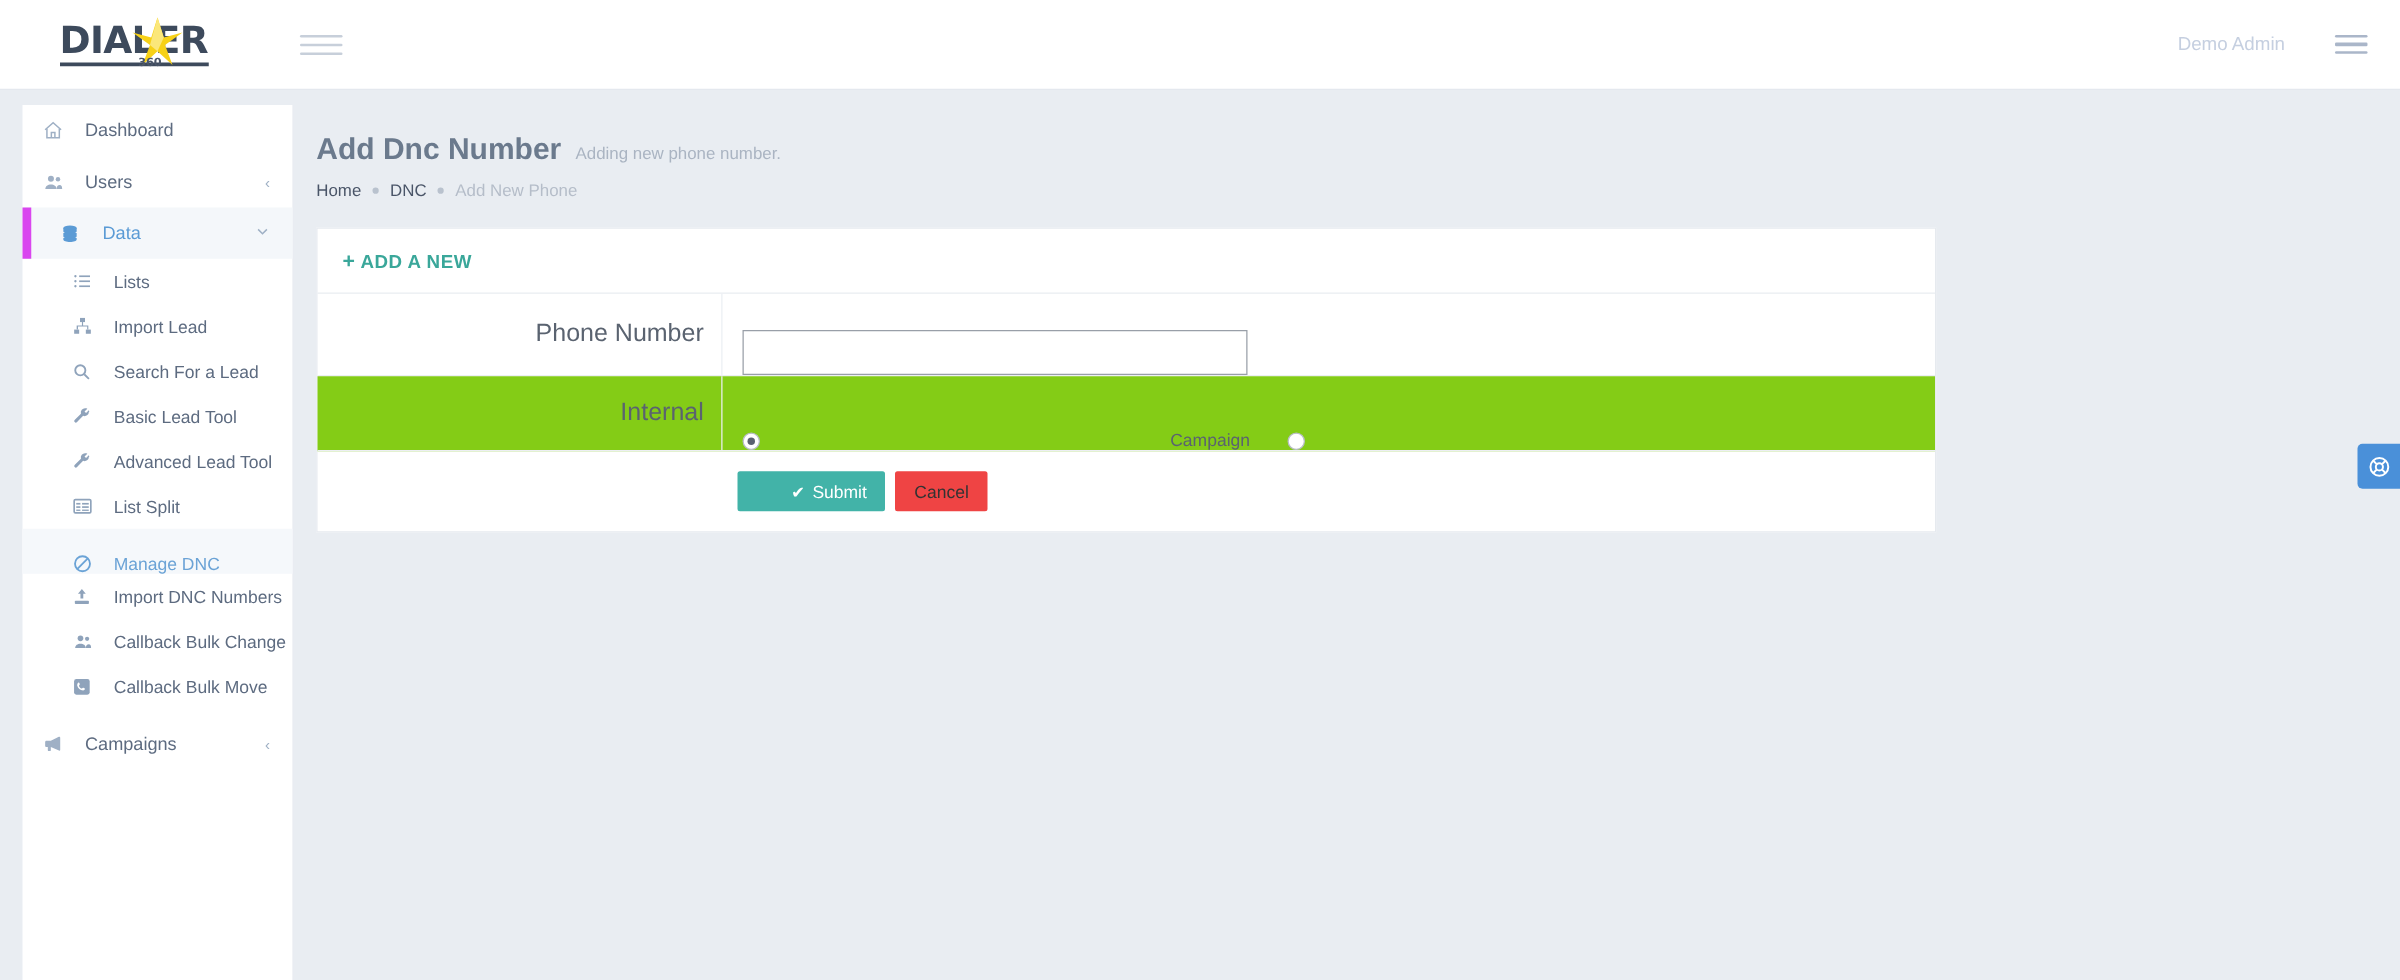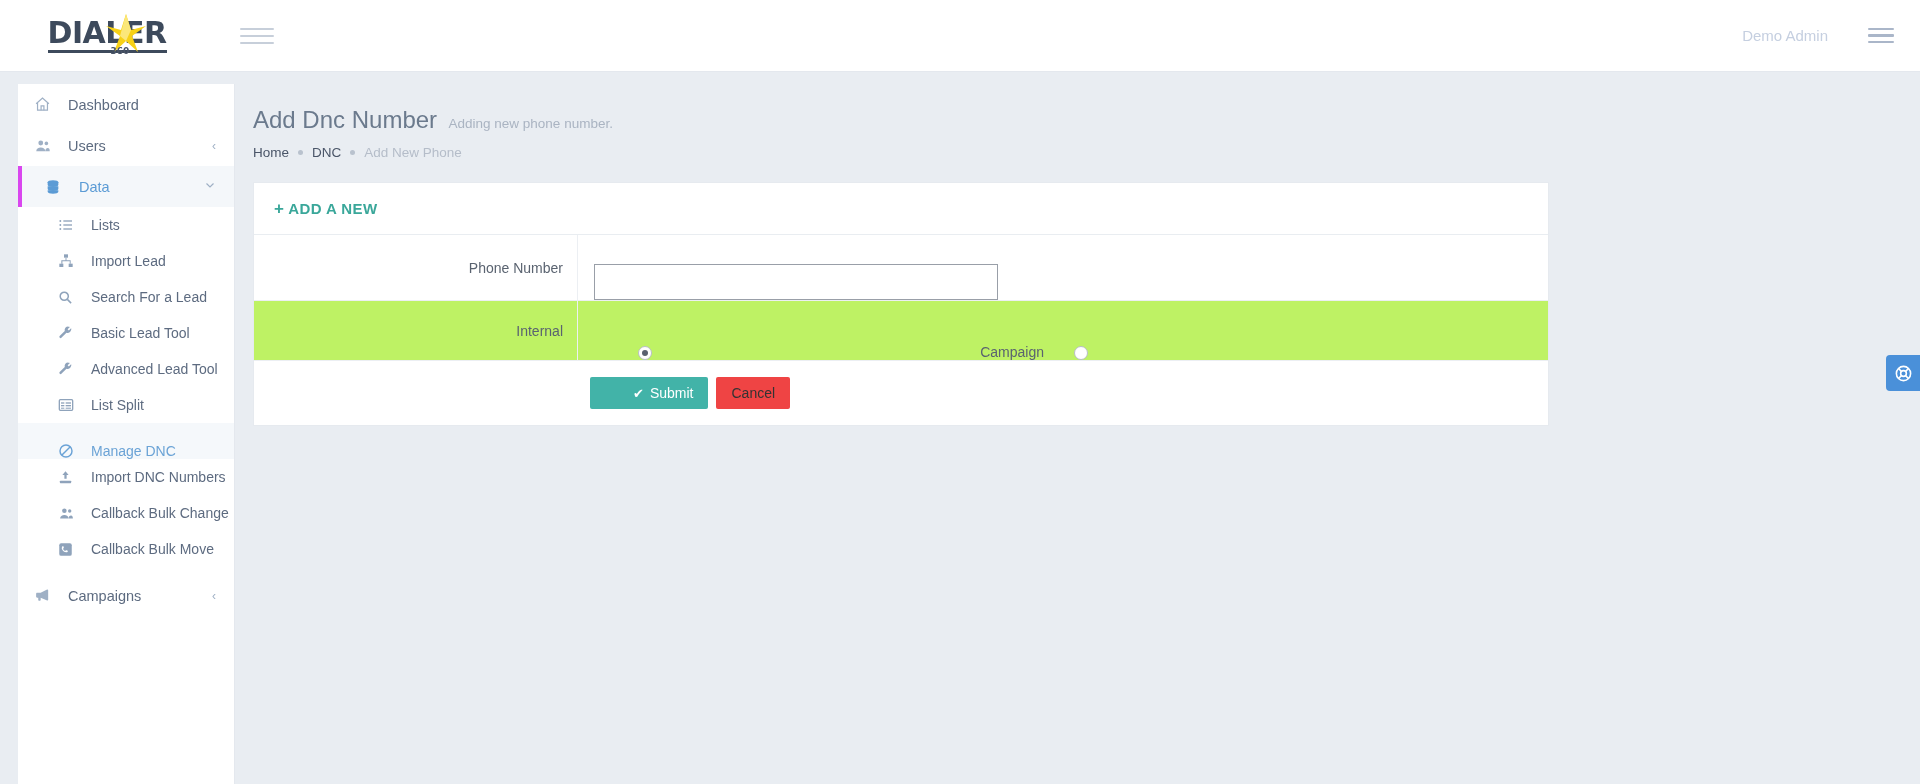--- a/index.html
+++ b/index.html
@@ -72,21 +72,21 @@
     font-size: 14.5px; color: #5d6b80;
     cursor: pointer; position: relative;
   }
   .nav-item .ic {
     width: 22px; margin-right: 12px;
     display: flex; align-items: center; justify-content: flex-start;
     color: #9fb0c5; flex-shrink: 0;
   }
   .nav-item.active {
     background: #f4f7fa;
-    border-left: 4px solid #d946ef;
+    border-left: 7px solid #d946ef;
     padding-left: 23px;
     color: #5b9bd5;
   }
   .nav-item.active .ic { color: #5b9bd5; }
   .nav-item .chev { margin-left: auto; margin-right: 18px; color: #9fb0c5; font-size: 12px; }
   .nav-sub {
     display: flex; align-items: center;
     height: 36px; padding-left: 40px;
     font-size: 14px; color: #5d6b80; cursor: pointer;
   }
@@ -96,21 +96,21 @@
   }
   .nav-sub.sub-active {
     background: #f5f8fb; color: #6ba3d6; align-items: flex-end;
   }
   .nav-sub.sub-active .ic { color: #6ba3d6; }
 
   
   .content { position: absolute; top: 84px; left: 235px; right: 0; bottom: 0; }
   .page-head { padding: 22px 0 0 18px; }
   .page-title {
-    font-size: 24px; color: #6b7a8d; font-weight: normal;
+    font-size: 24px; color: #6b7a8d; font-weight: bold;
     display: inline-block; vertical-align: baseline;
   }
   .page-sub {
     font-size: 13.5px; color: #aab4c2; margin-left: 7px;
     display: inline-block;
   }
   .crumbs { margin-top: 11px; font-size: 13.5px; display: flex; align-items: center; }
   .crumbs a { color: #4a5568; text-decoration: none; cursor: pointer; }
   .crumbs .dot {
     width: 5px; height: 5px; border-radius: 50%;
@@ -132,35 +132,35 @@
     color: #3aa79a; font-size: 15px; font-weight: bold;
     letter-spacing: 0.4px;
   }
   .card-head-title .plus { font-size: 17px; margin-right: 4px; font-weight: bold; }
 
   .frow { display: flex; border-bottom: 1px solid #eceff3; min-height: 66px; }
   .frow:last-of-type { border-bottom: none; }
   .fcell-label {
     width: 324px; display: flex; align-items: center; justify-content: flex-end;
     padding-right: 14px;
-    font-size: 14px; color: #5a6370;
+    font-size: 20px; color: #5a6370;
     border-right: 1px solid #eceff3;
   }
   .fcell-field {
     flex: 1; display: flex; align-items: flex-end; padding-left: 16px;
   }
   .phone-input {
     width: 404px; height: 36px;
     border: 1px solid #999fa8;
     padding: 6px 10px;
     font-size: 14px; color: #333;
     font-family: "Liberation Sans", sans-serif;
     outline: none; background: #fff;
   }
-  .radio-row { background: #bef264; min-height: 60px; gap: 44px; }
+  .radio-row { background: #84cc16; min-height: 60px; }
   .radio-cell {
     width: 218px; display: flex; align-items: center; padding-left: 16px;
   }
   .radio {
     width: 14px; height: 14px; border-radius: 50%;
     border: 1px solid #b9bec6; background: #fff;
     display: inline-block; position: relative;
     cursor: pointer;
   }
   .radio.checked::after {

